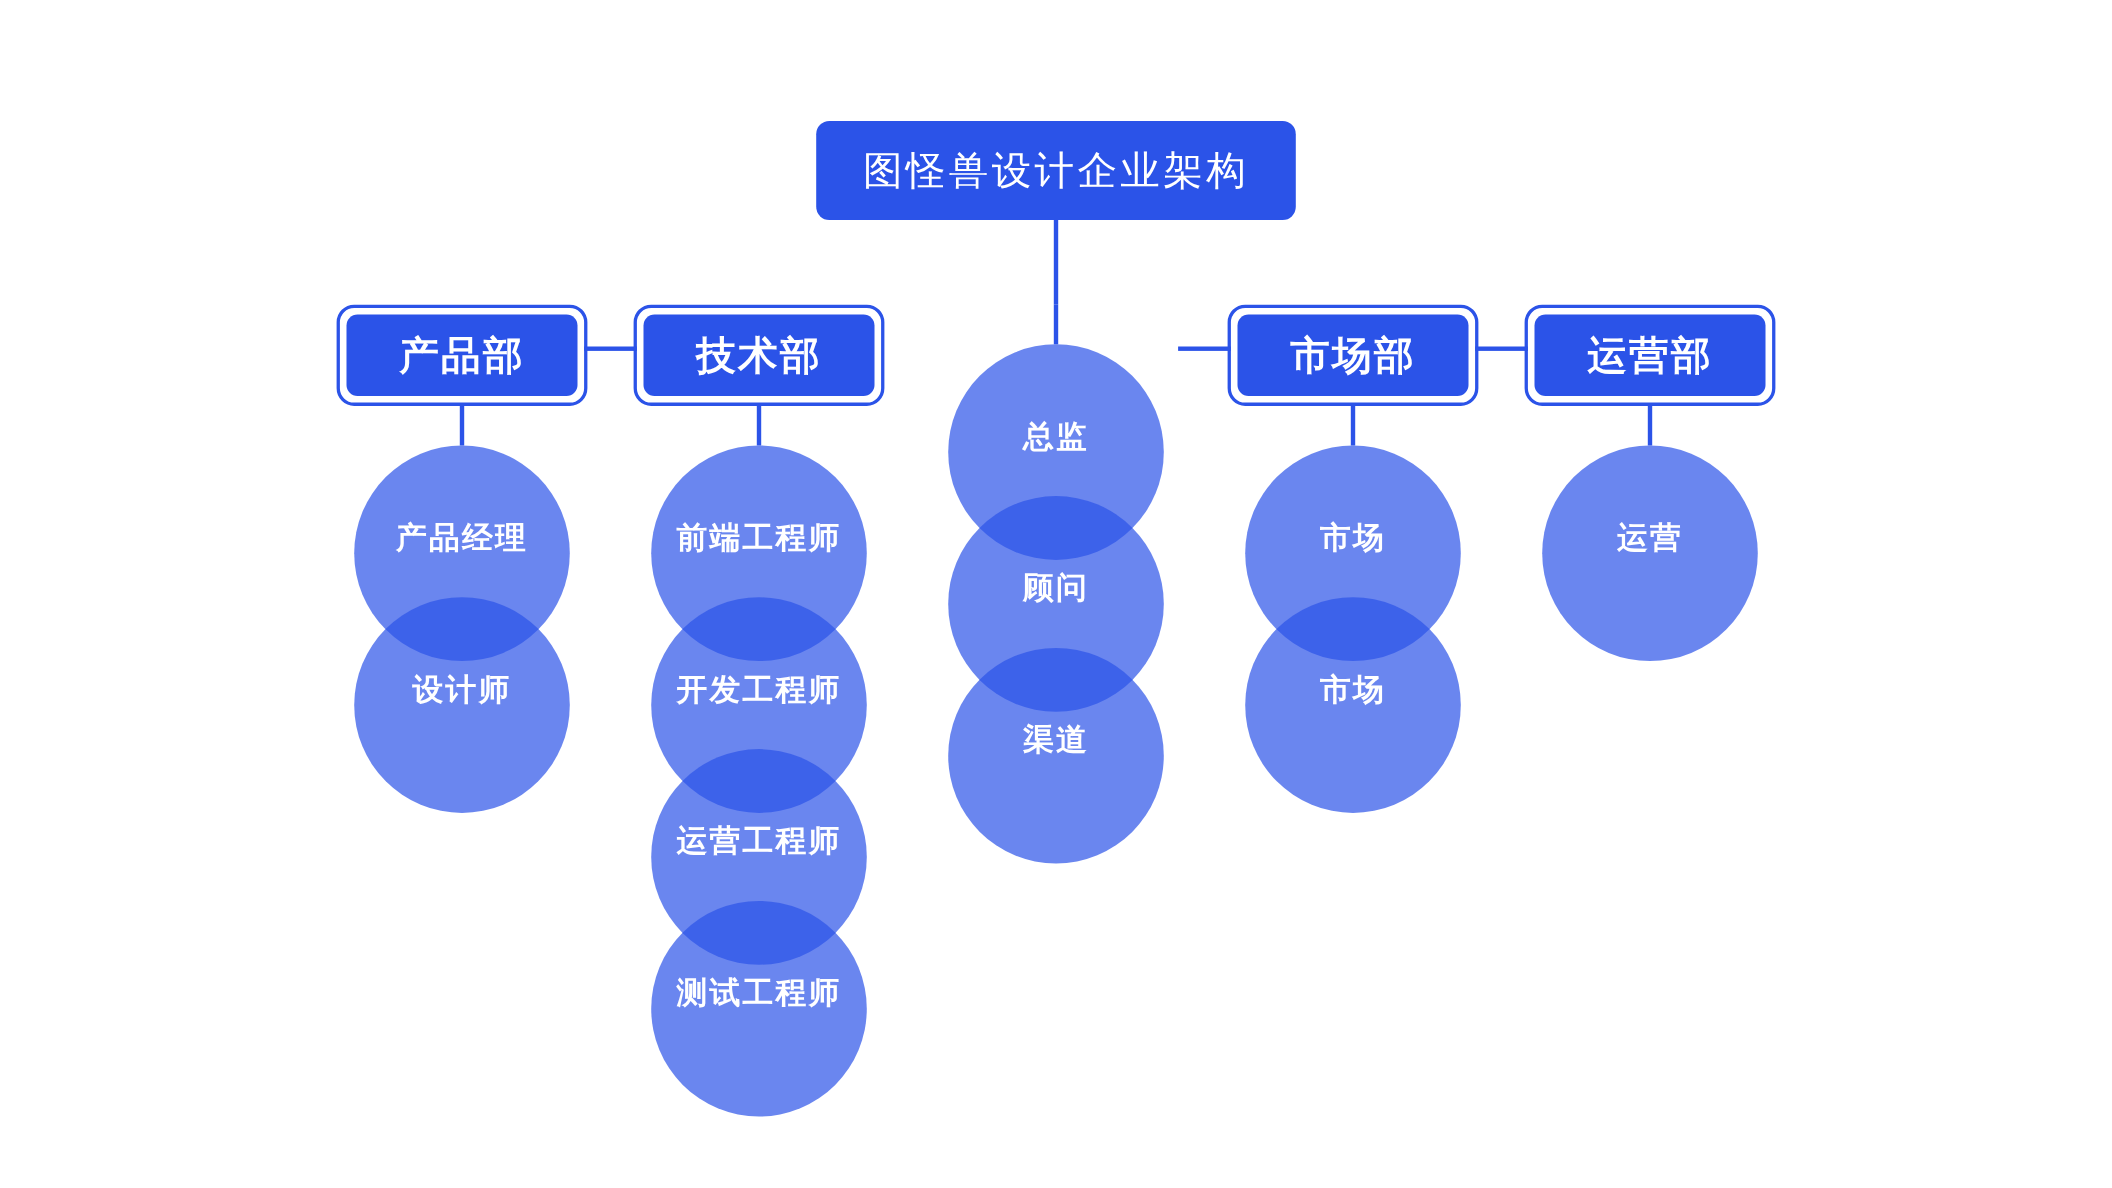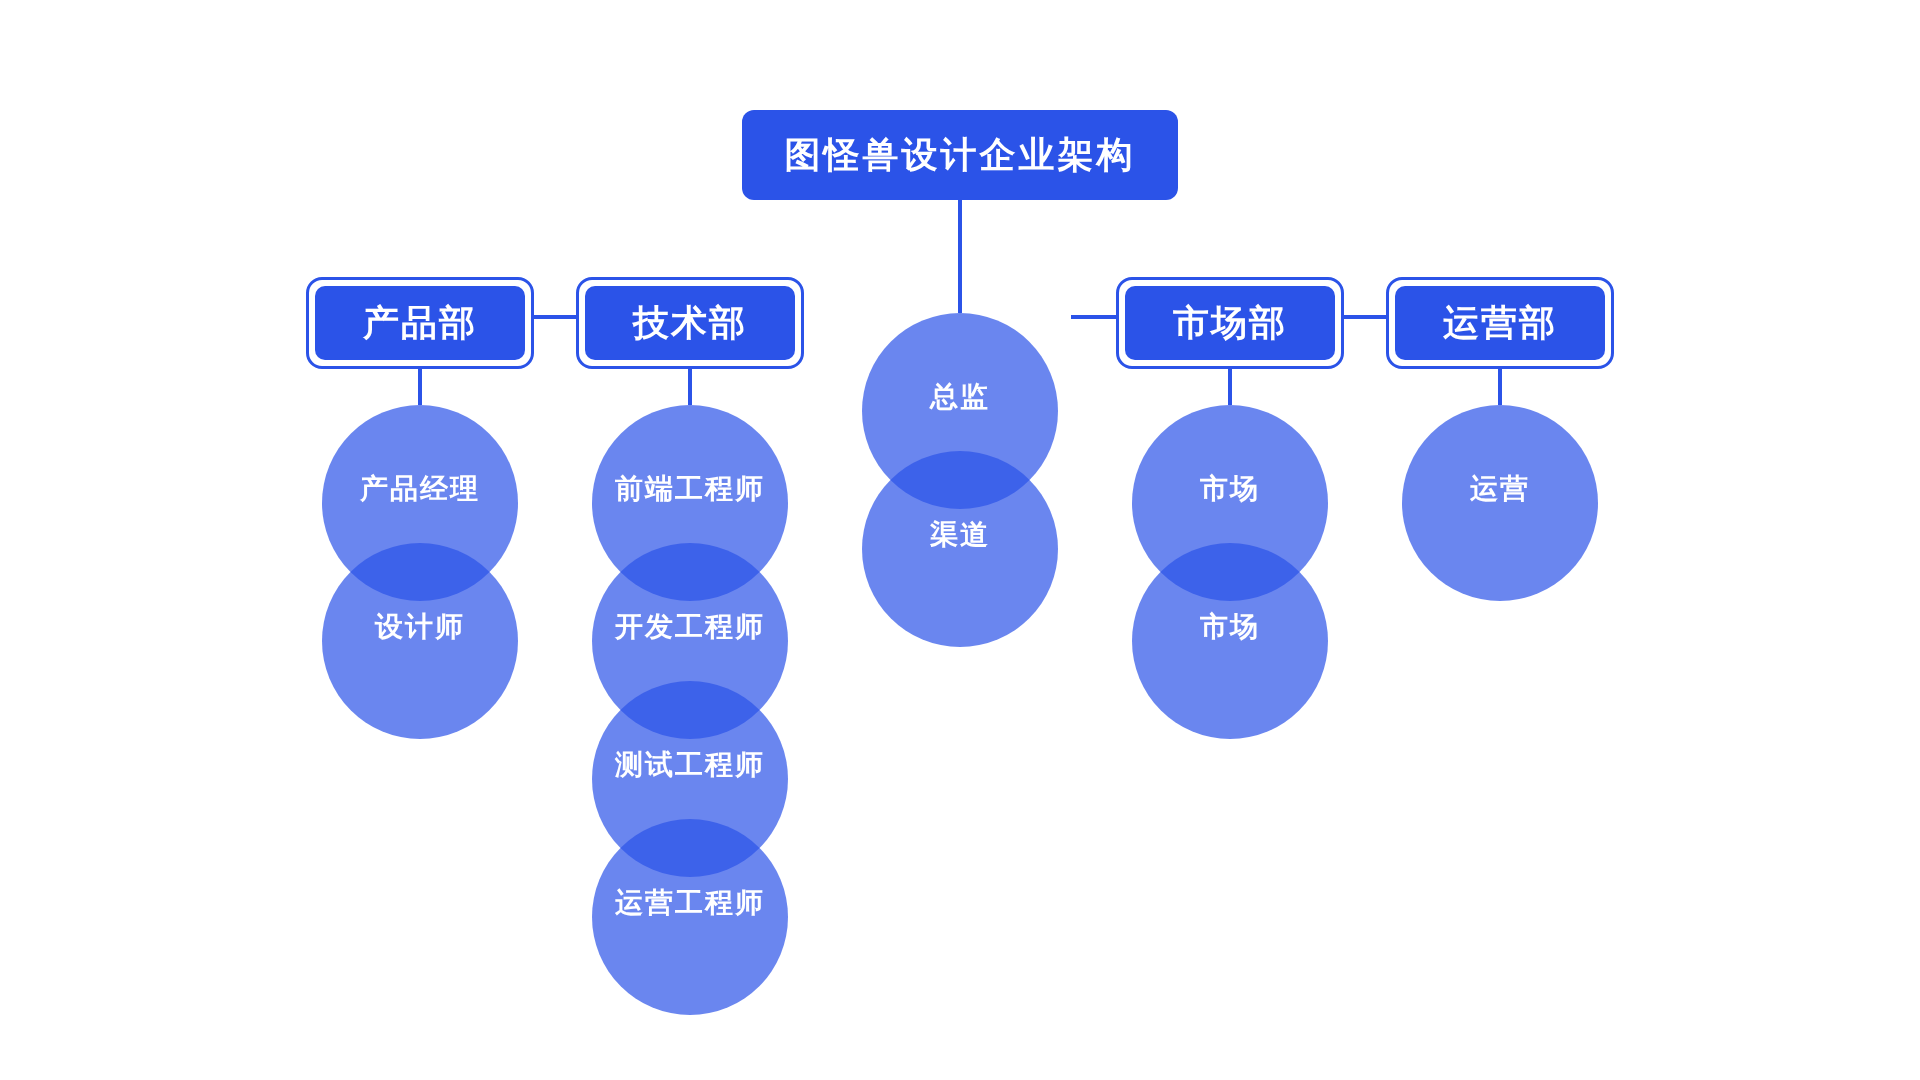--- a/index.html
+++ b/index.html
@@ -37,21 +37,21 @@
     height: 90px;
     background: var(--primary);
     border-radius: 12px;
     display: flex;
     align-items: center;
     justify-content: center;
     flex: 0 0 auto;
   }
   .root-box span {
     font-family: "Liberation Sans", "DejaVu Sans", sans-serif;
-    font-weight: 700;
+    font-weight: 400;
     font-size: 36px;
     letter-spacing: 3px;
     color: var(--text_on_primary);
     white-space: nowrap;
   }
   
   .root-link {
     width: 4px;
     height: 77px;
     background: var(--primary);
@@ -187,36 +187,39 @@
     <div class="circles">
   <div class="circle">
     <span>前端工程师</span>
   </div>
 
   <div class="circle">
     <span>开发工程师</span>
   </div>
 
   <div class="circle">
+    <span>运营工程师</span>
+  </div>
+
+  <div class="circle">
     <span>测试工程师</span>
   </div>
-
-  <div class="circle">
-    <span>运营工程师</span>
-  </div>
 </div>
   </div>
 
   <div class="dept-col">
     <div class="v-link"></div>
     <div class="circles">
   <div class="circle">
     <span>总监</span>
   </div>
 
+  <div class="circle">
+    <span>顾问</span>
+  </div>
 
   <div class="circle">
     <span>渠道</span>
   </div>
 </div>
   </div>
 
   <div class="dept-col">
     <div class="dept-box">
       <div class="dept-inner">

